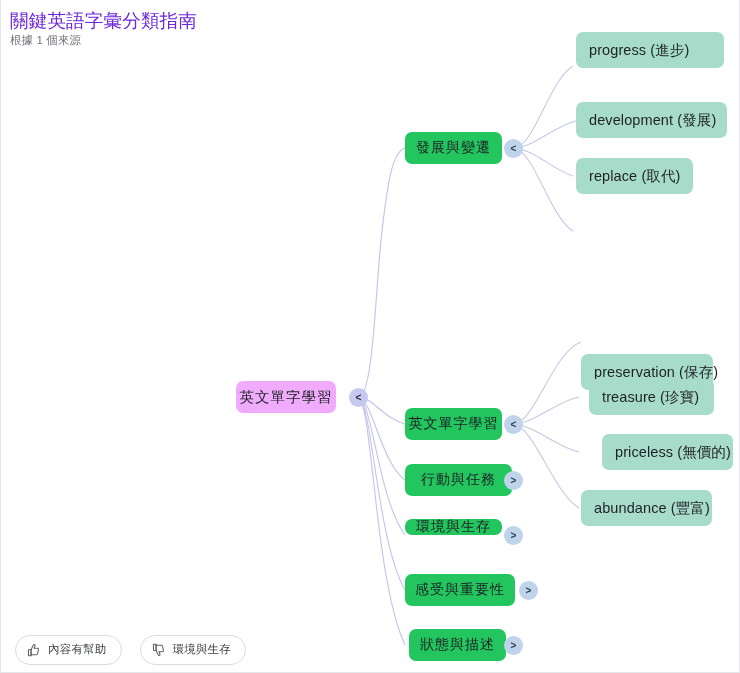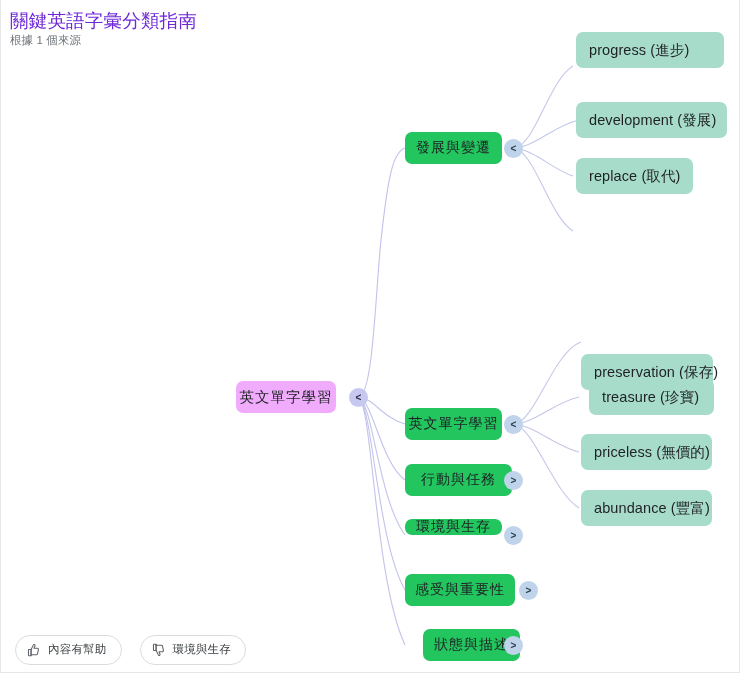--- a/index.html
+++ b/index.html
@@ -228,21 +228,21 @@
     <div class="toggle branch-toggle" style="left:503px; top:415px;">
       <span>&lt;</span>
     </div>
 
     <div class="node leaf" style="left:580px; top:338px; width:132px; height:36px;margin-top:16px;">
       <span>preservation (保存)</span>
     </div>
     <div class="node leaf" style="left:588px; top:379px; width:125px; height:36px;">
       <span>treasure (珍寶)</span>
     </div>
-    <div class="node leaf" style="left:580px; top:434px; width:131px; height:36px;">
+    <div class="node leaf" style="left:601px; top:434px; width:131px; height:36px;">
       <span>priceless (無價的)</span>
     </div>
     <div class="node leaf" style="left:580px; top:490px; width:131px; height:36px;">
       <span>abundance (豐富)</span>
     </div>
 
     <div class="node branch" style="left:404px; top:464px; width:107px; height:32px;">
       <span>行動與任務</span>
     </div>
     <div class="toggle branch-toggle" style="left:503px; top:471px;">
@@ -256,21 +256,21 @@
       <span>&gt;</span>
     </div>
 
     <div class="node branch" style="left:404px; top:574px; width:110px; height:32px;">
       <span>感受與重要性</span>
     </div>
     <div class="toggle branch-toggle" style="left:518px; top:581px;">
       <span>&gt;</span>
     </div>
 
-    <div class="node branch" style="left:422px; top:629px; width:97px; height:32px;">
+    <div class="node branch" style="left:408px; top:629px; width:97px; height:32px;">
       <span>狀態與描述</span>
     </div>
     <div class="toggle branch-toggle" style="left:503px; top:636px;">
       <span>&gt;</span>
     </div>
 
   </div>
 
   <div class="feedback-bar">
     <button class="fb-btn">

